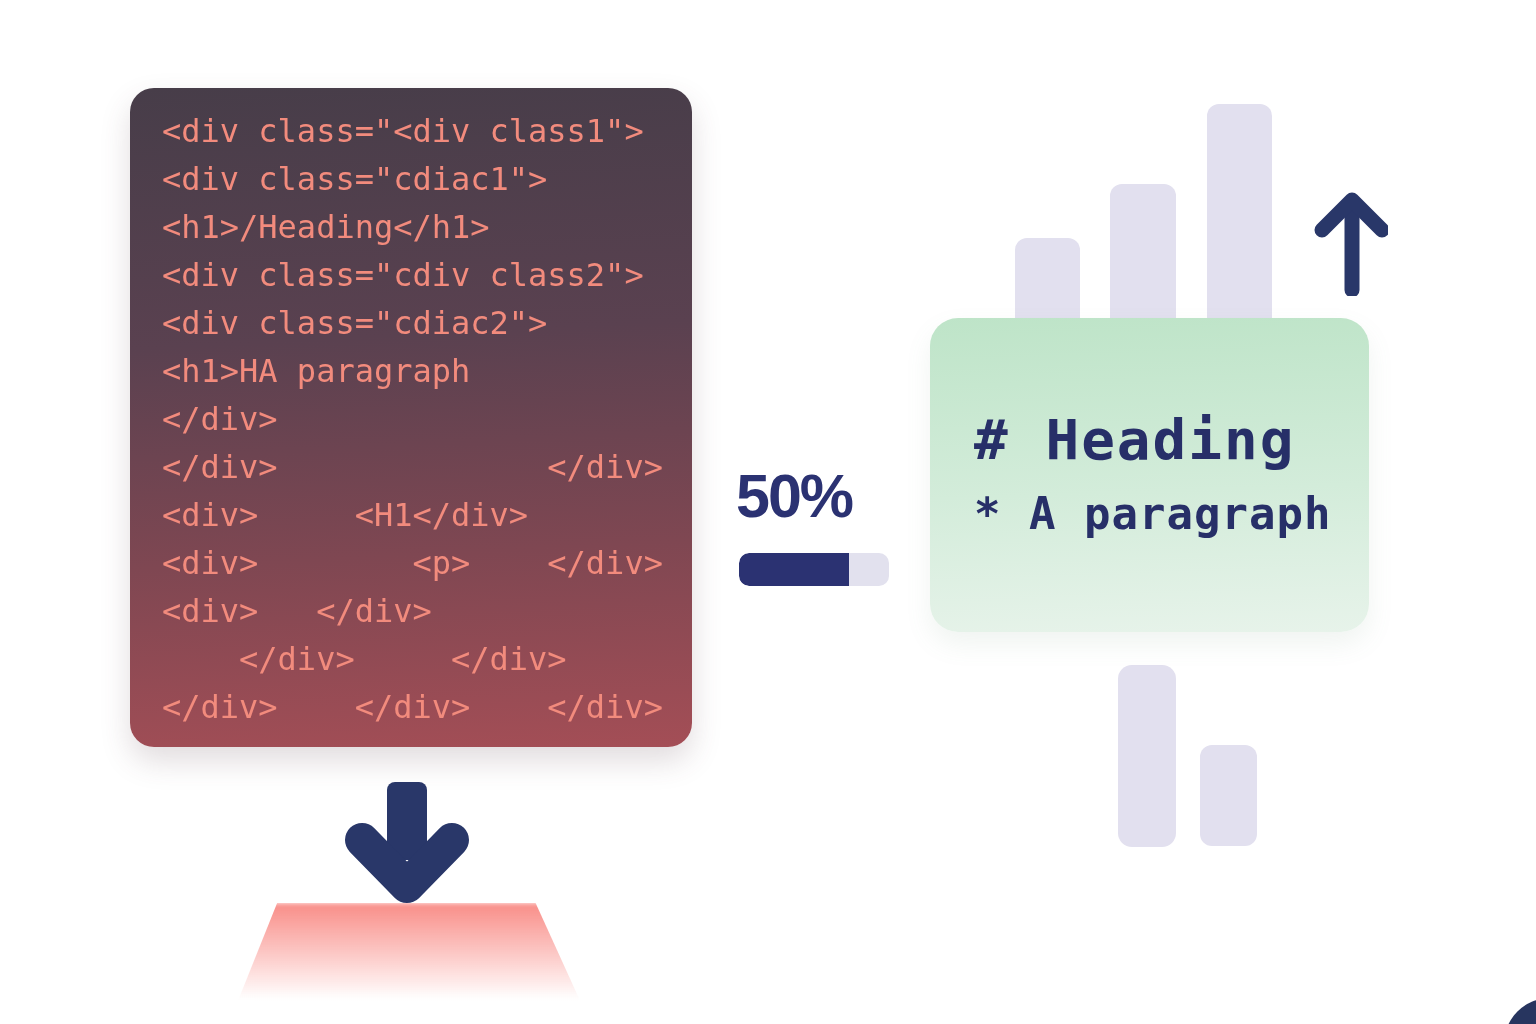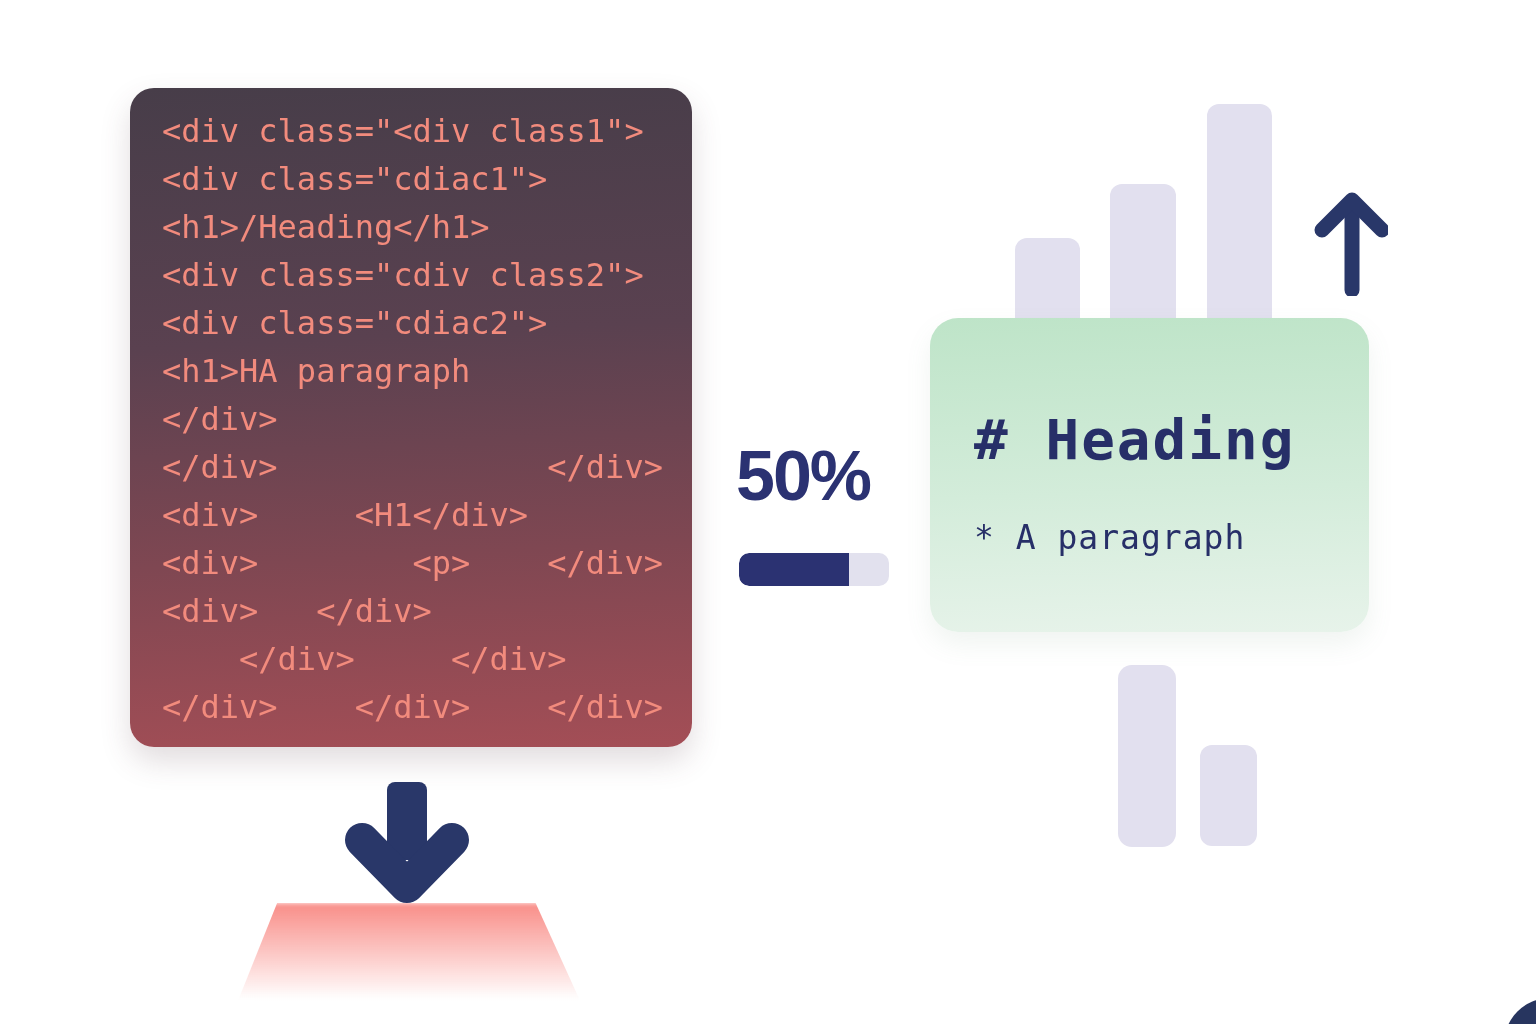--- a/index.html
+++ b/index.html
@@ -17,23 +17,23 @@
   }
   .code-panel pre{
     margin:0;padding:19px 0 0 32px;
     font-family:"DejaVu Sans Mono",monospace;
     font-size:32px;line-height:48px;
     color:var(--code-text,#f28b7d);
     white-space:pre;
   }
   
   .percent-label{
-    position:absolute;left:736px;top:428px;width:170px;
+    position:absolute;left:736px;top:448px;width:170px;
     font-family:"Liberation Sans",sans-serif;
-    font-weight:700;font-size:70px;line-height:96px;letter-spacing:-2px;
+    font-weight:700;font-size:61px;line-height:96px;letter-spacing:-2px;
     color:var(--navy,#2b3272);
   }
   .progress{
     position:absolute;left:739px;top:553px;width:150px;height:33px;
     border-radius:10px;background:var(--track,#e2e1ee);overflow:hidden;
   }
   .progress .fill{
     height:100%;width:73%;
     background:var(--navy,#2b3272);
     border-radius:10px 0 0 10px;
@@ -51,22 +51,22 @@
     border-radius:28px;z-index:2;
     background:linear-gradient(178deg,var(--md-top,#bee4c8) 0%,#d3ecda 55%,var(--md-bottom,#e7f3ea) 100%);
     box-shadow:0 12px 26px rgba(110,150,120,0.10);
   }
   .md-heading{
     position:absolute;left:44px;top:86px;
     font-size:56px;line-height:72px;font-weight:bold;
     color:var(--md-text,#272f68);letter-spacing:2px;
   }
   .md-paragraph{
-    position:absolute;left:44px;top:188px;
-    font-size:33px;line-height:64px;font-weight:normal;
+    position:absolute;left:44px;top:164px;
+    font-size:44px;line-height:64px;font-weight:bold;
     color:var(--md-text,#272f68);letter-spacing:1px;
   }
   
   .down-arrow{position:absolute;left:340px;top:770px;color:var(--arrow,#293769);}
   .up-arrow{position:absolute;left:1312px;top:190px;color:var(--arrow,#293769);}
   
   .glow{
     position:absolute;left:228px;top:903px;width:364px;height:100px;
     clip-path:polygon(13.5% 0%,84.5% 0%,97% 100%,2.5% 100%);
     background:linear-gradient(180deg,rgba(248,131,125,0.92) 0%,rgba(248,131,125,0.40) 55%,rgba(248,131,125,0) 96%);

